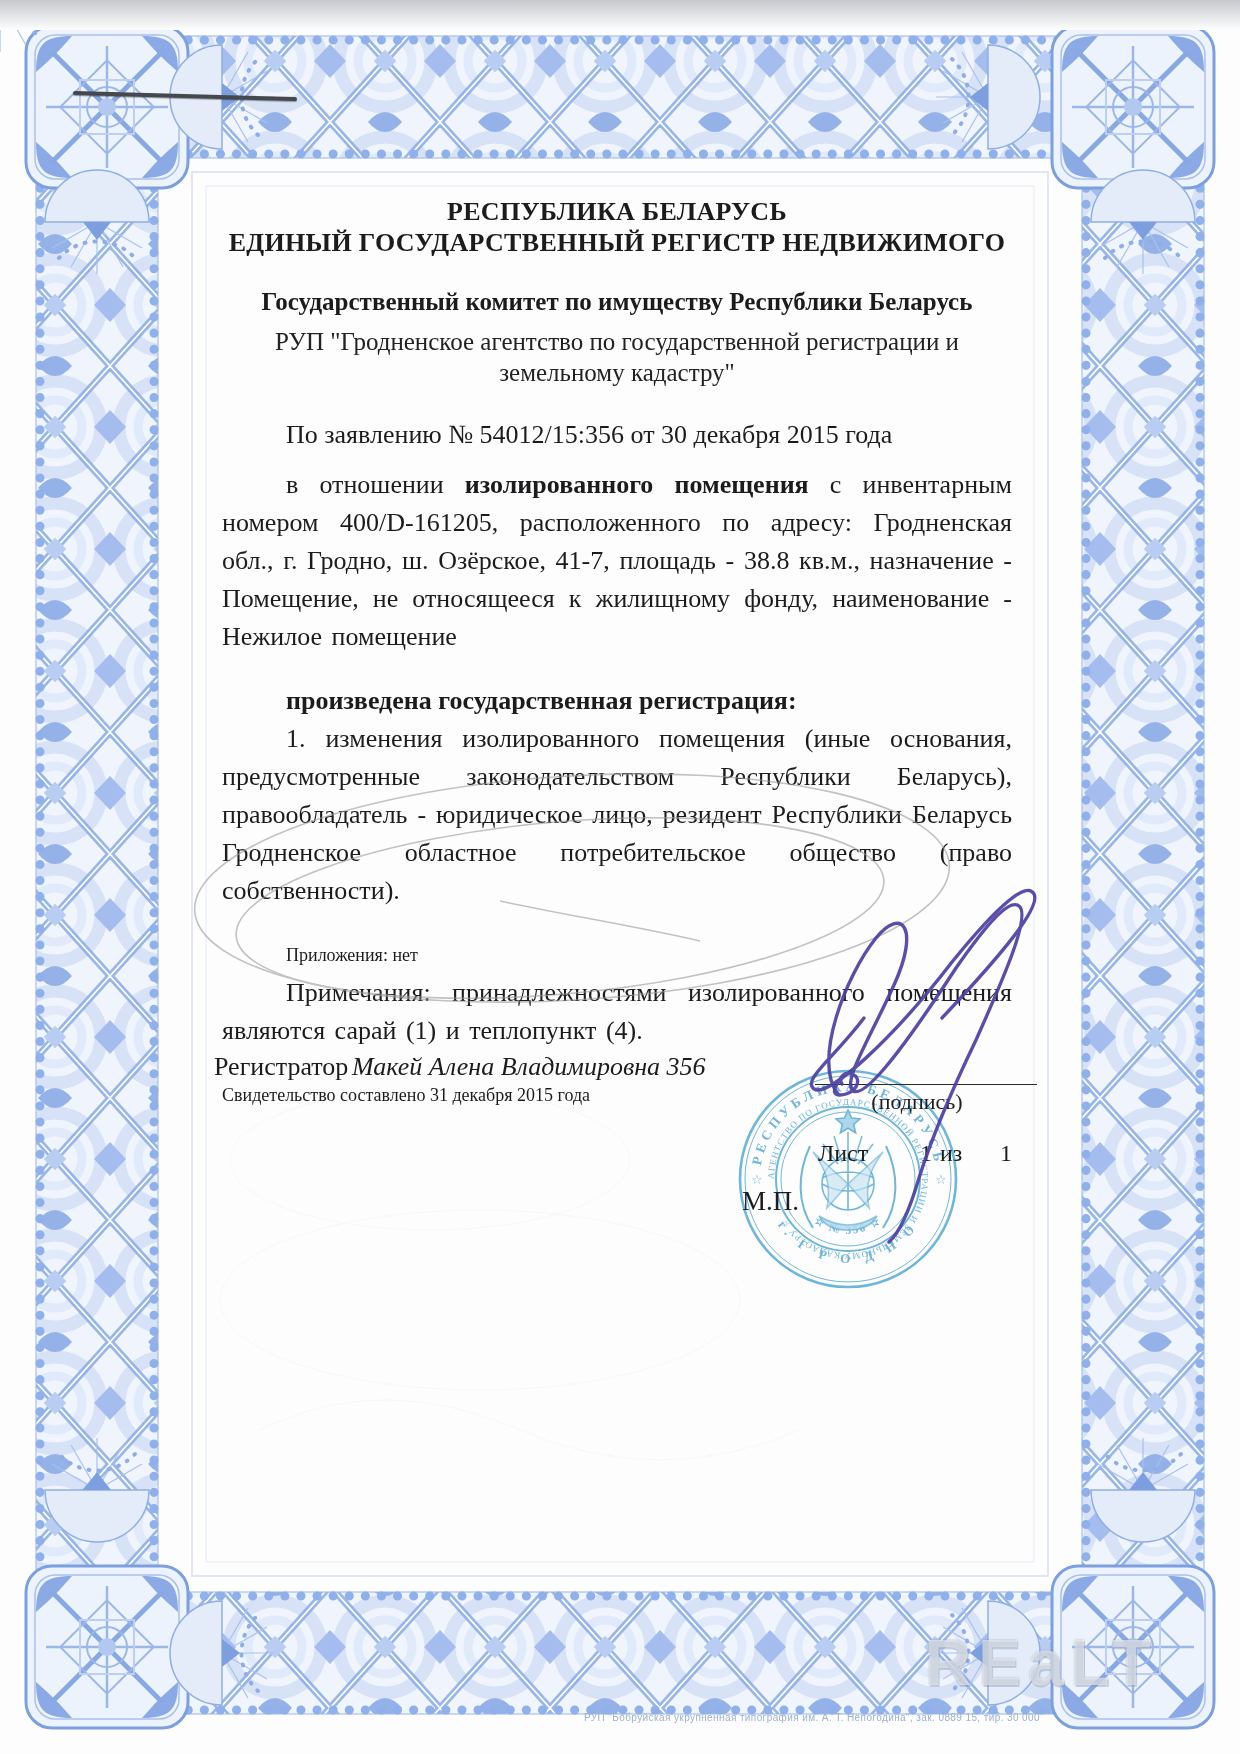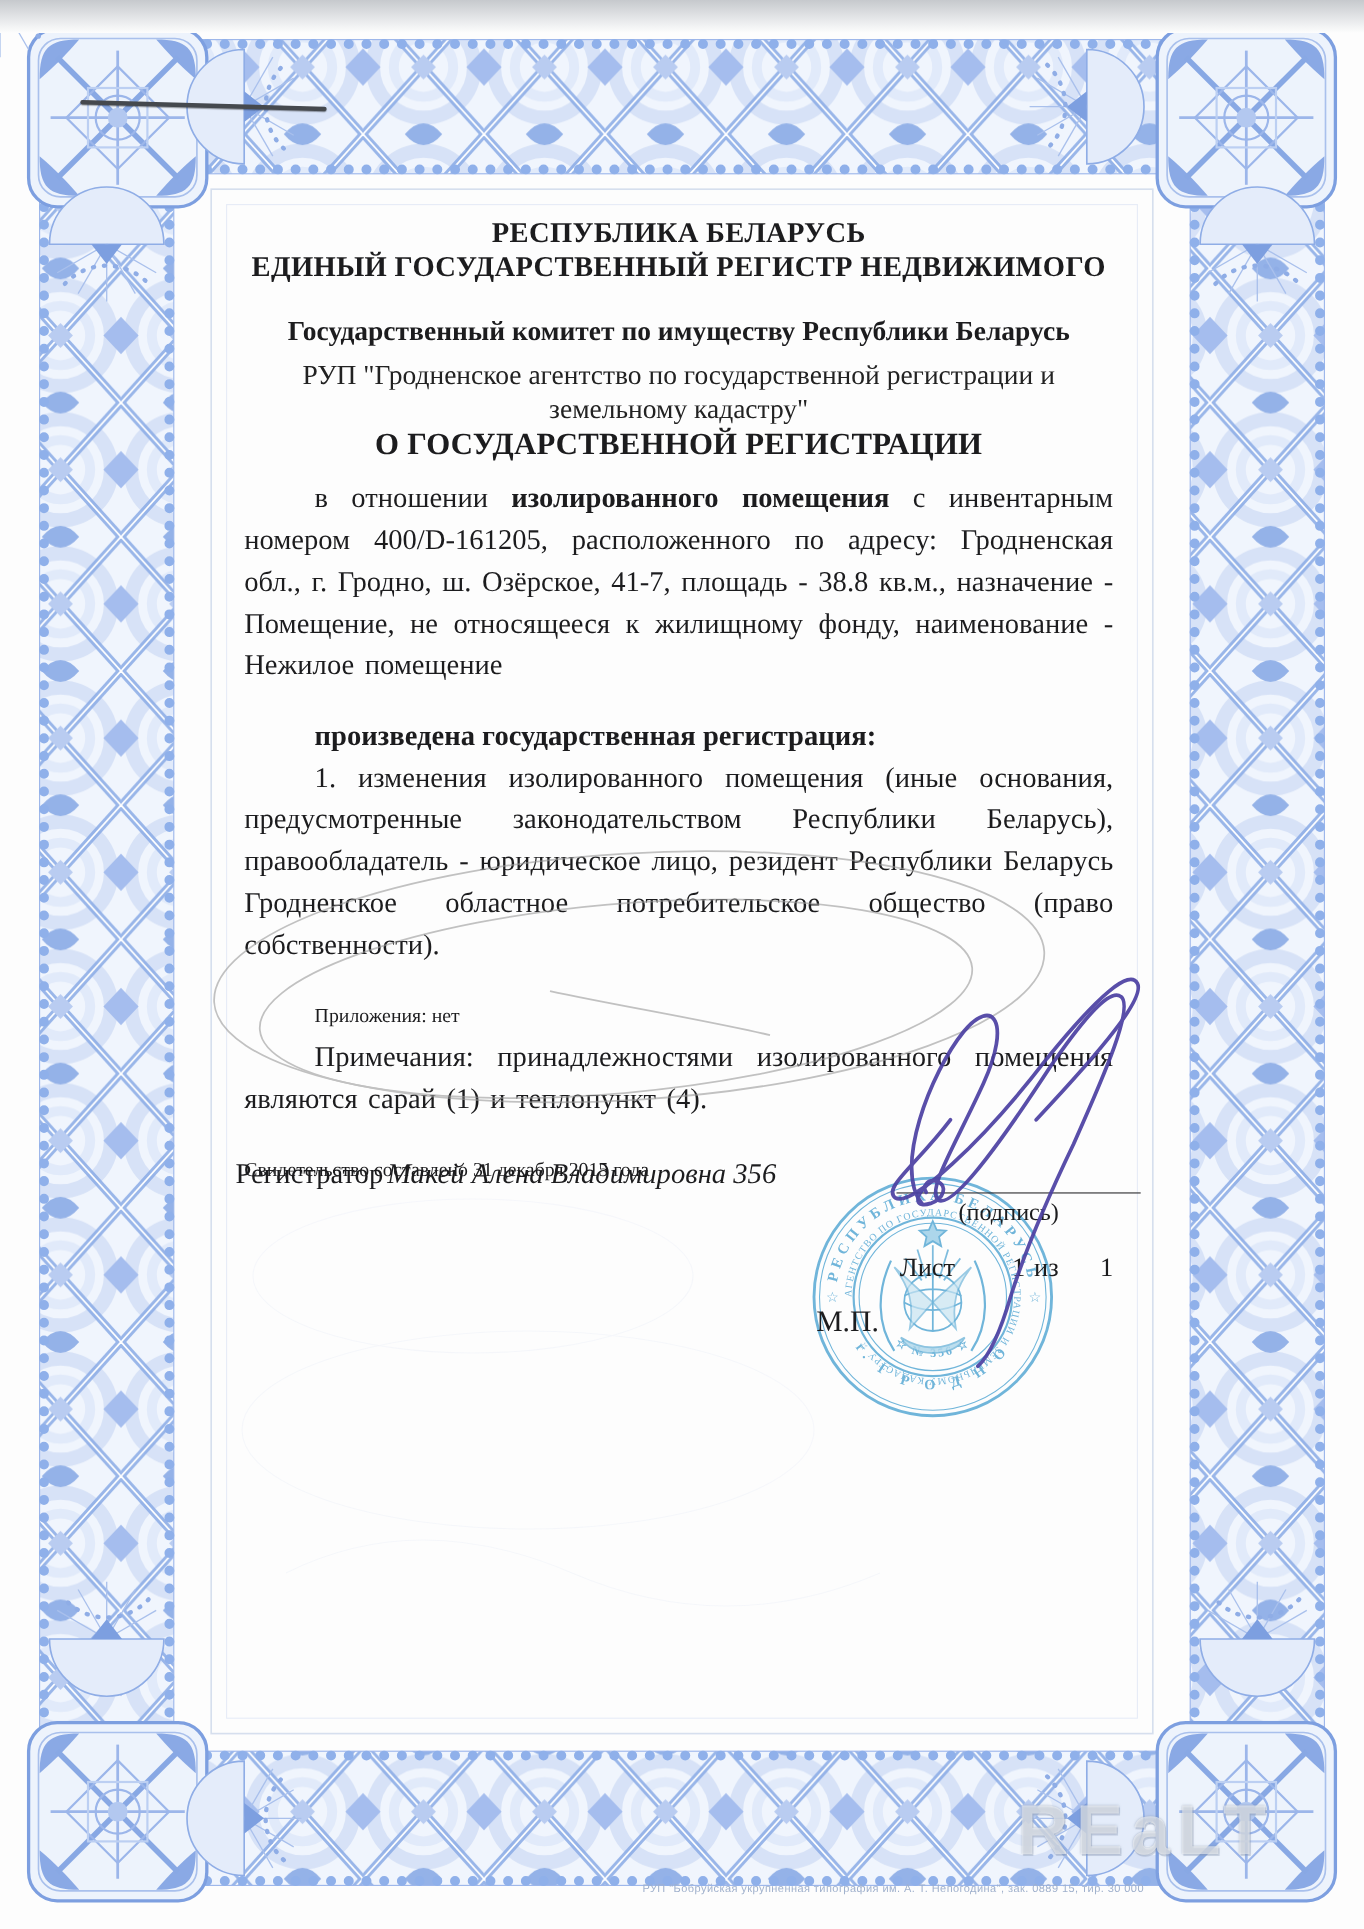--- a/index.html
+++ b/index.html
@@ -198,22 +198,22 @@
       <path d="M84 150 q29 18 58 0 q-8 14 -29 14 q-21 0 -29 -14 Z" fill="#9fd0e8" opacity=".8"></path>
     </g>
   </svg>
 
   <div class="content">
     <div class="center h-top">РЕСПУБЛИКА БЕЛАРУСЬ</div>
     <div class="center h-top">ЕДИНЫЙ ГОСУДАРСТВЕННЫЙ РЕГИСТР НЕДВИЖИМОГО</div>
     <div class="center h-committee">Государственный комитет по имуществу Республики Беларусь</div>
     <div class="center h-agency">РУП "Гродненское агентство по государственной регистрации и</div>
     <div class="center h-agency" style="margin-top:0;">земельному кадастру"</div>
-    <div class="center h-title" style="margin-top:0;">О ГОСУДАРСТВЕННОЙ РЕГИСТРАЦИИ</div>
-
+
+    <div class="p-app">По заявлению № 54012/15:356 от 30 декабря 2015 года</div>
 
     <p class="para"><span>в отношении </span><b>изолированного помещения</b><span> с инвентарным номером 400/D-161205, расположенного по адресу: Гродненская обл., г. Гродно, ш. Озёрское, 41-7, площадь - 38.8 кв.м., назначение - Помещение, не относящееся к жилищному фонду, наименование - Нежилое помещение</span></p>
 
     <div class="reg-head">произведена государственная регистрация:</div>
 
     <p class="para tight">1. изменения изолированного помещения (иные основания, предусмотренные законодательством Республики Беларусь), правообладатель - юридическое лицо, резидент Республики Беларусь Гродненское областное потребительское общество (право собственности).</p>
 
     <div class="p-flat" style="text-indent:64px;">Приложения: нет</div>
     <p class="para tight">Примечания: принадлежностями изолированного помещения являются сарай (1) и теплопункт (4).</p>
     <div class="p-flat">Свидетельство составлено 31 декабря 2015 года</div>

